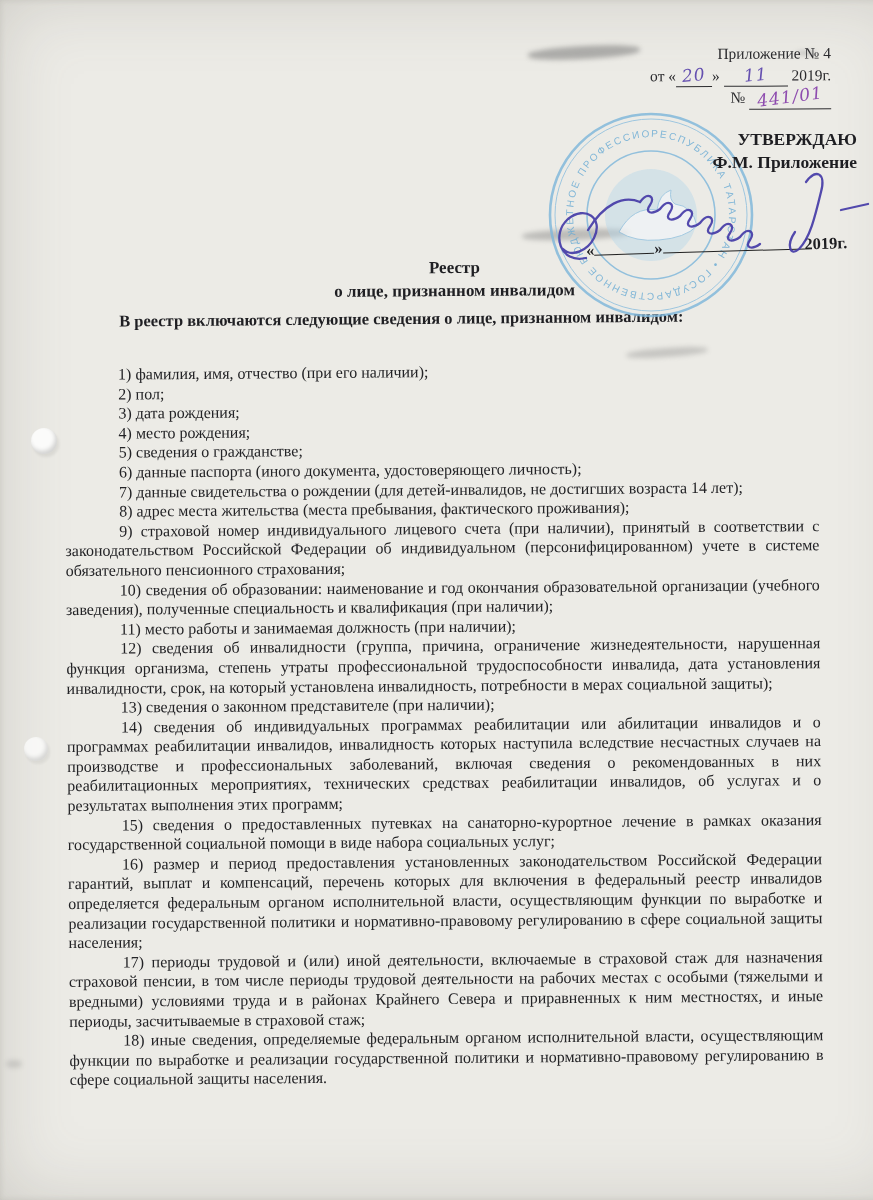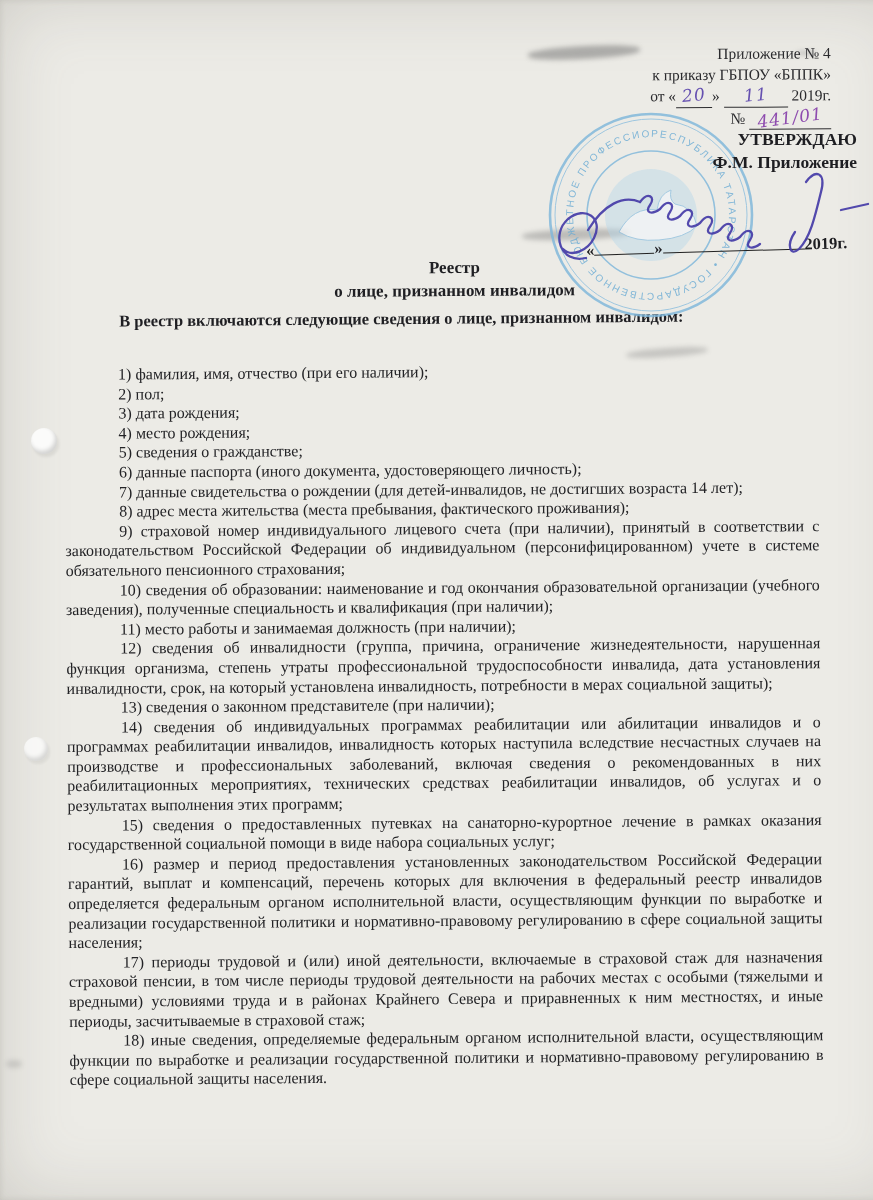--- a/index.html
+++ b/index.html
@@ -80,21 +80,20 @@
   <div class="smudge sm1"></div>
   <div class="smudge sm2"></div>
   <div class="smudge sm3"></div>
   <div class="smudge sm4"></div>
   <div class="smudge sm5"></div>
   <div class="hole h1"></div>
   <div class="hole h2"></div>
 
   <div class="appendix">
     <div>Приложение № 4</div>
-    <div>к приказу ГБПОУ «БППК»</div>
     <div><span>от «</span><span class="blank w34"><span class="hand">20</span></span><span>»</span>
       <span class="blank w64"><span class="hand">11</span></span>
       <span>2019г.</span>
     </div>
     <div><span>№</span>
       <span class="blank w78"><span class="hand num">441/01</span></span>
     </div>
   </div>
 
   <svg class="stamp" viewBox="0 0 214 214">

